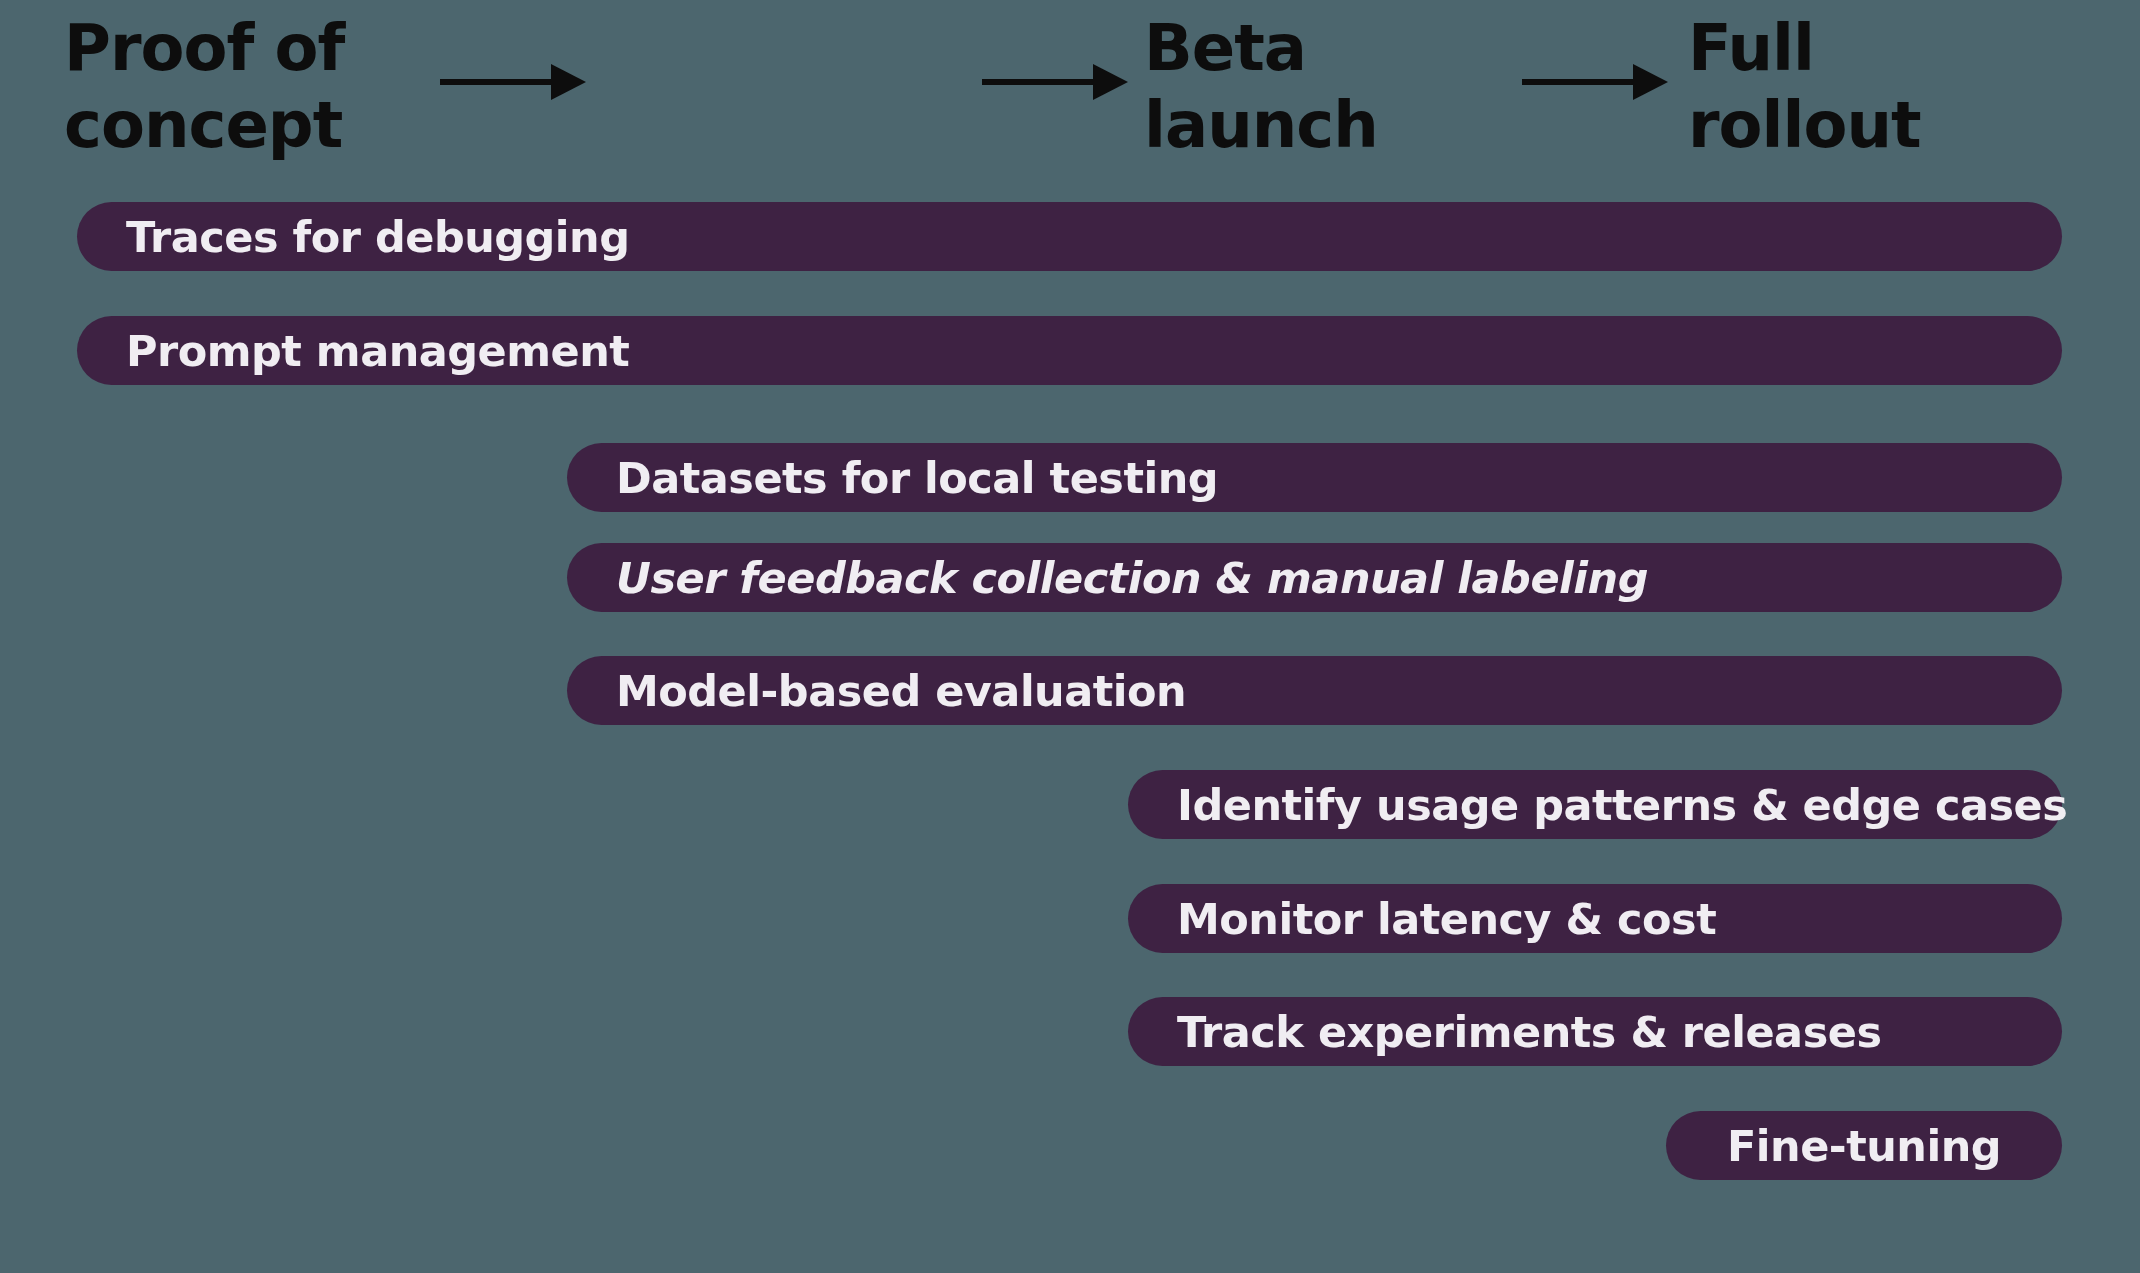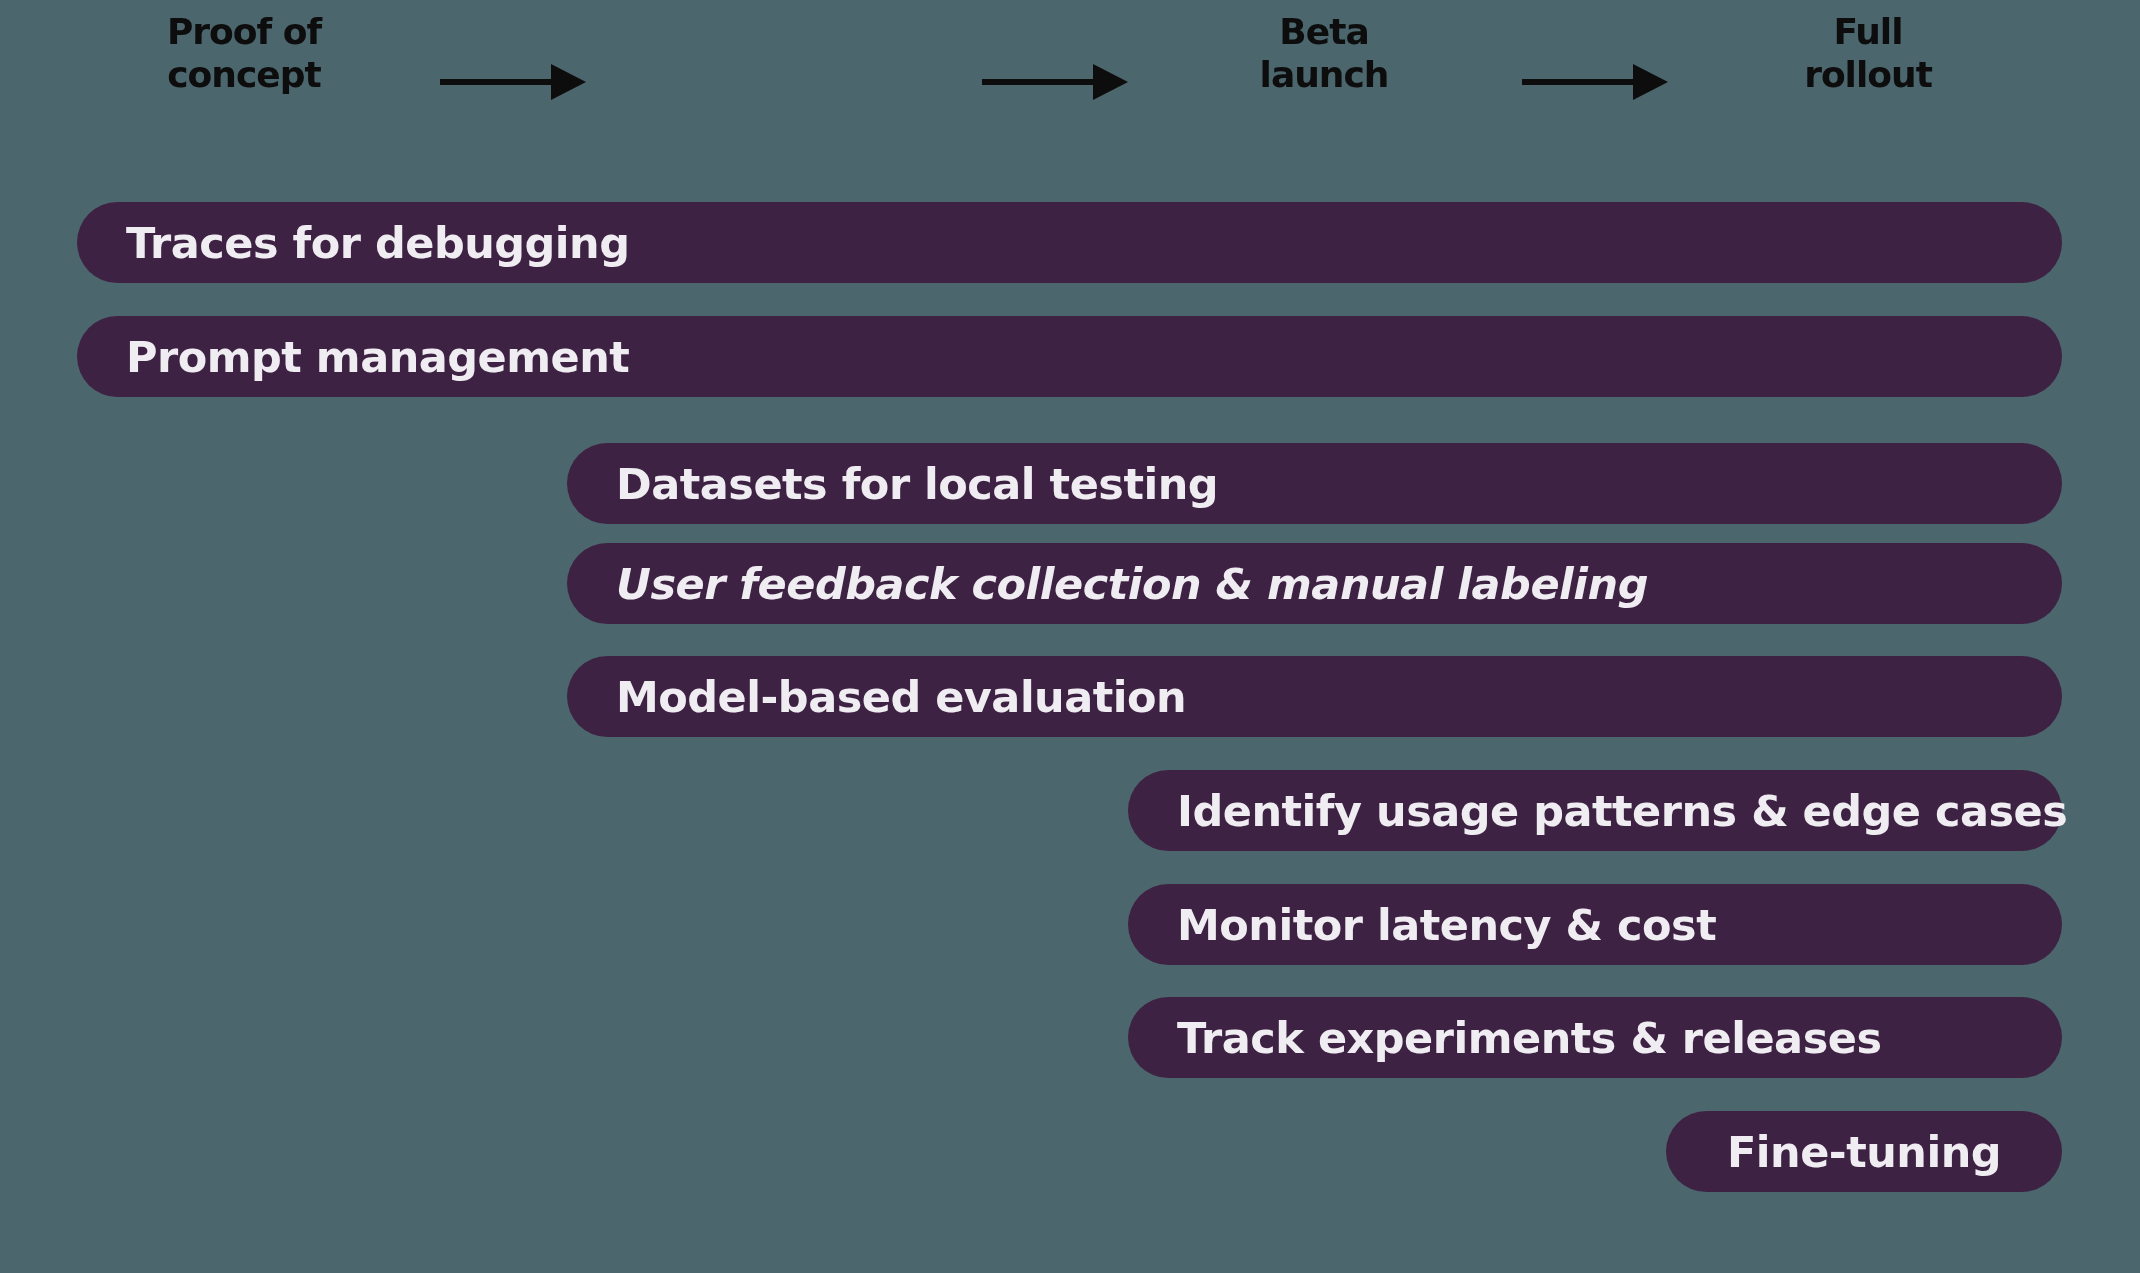--- a/index.html
+++ b/index.html
@@ -14,41 +14,40 @@
     position:relative;
     width:2140px;height:1273px;
     background:var(--bg);
     font-family:"DejaVu Sans","Liberation Sans",sans-serif;
     overflow:hidden;
   }
   
   .stage{
     position:absolute;top:10px;width:360px;
     transform:translateX(-50%);
-    text-align:center;
-    font-size:36px;font-weight:bold;line-height:1.2;
+    font-size:64px;font-weight:bold;line-height:1.2;
     letter-spacing:-1px;
     color:var(--stage-text);
     white-space:pre-line;
   }
   .stage-1{left:244px;}
   .stage-2{left:784px;}
   .stage-3{left:1324px;}
   .stage-4{left:1868px;}
   .flow-arrow{
     position:absolute;top:62px;width:150px;height:40px;
   }
   .arrow-1{left:437px;}
   .arrow-2{left:979px;}
   .arrow-3{left:1519px;}
   
   .bar{
     position:absolute;
     right:78px;
-    height:81px;
+    height:69px;
     border-radius:47px;
     background:var(--bar);
     color:var(--bar-text);
     display:flex;align-items:center;
     padding-left:49px;
     font-size:43px;font-weight:bold;
     letter-spacing:-0.5px;
     white-space:nowrap;
   }
   .bar.center{justify-content:center;padding-left:0;}

